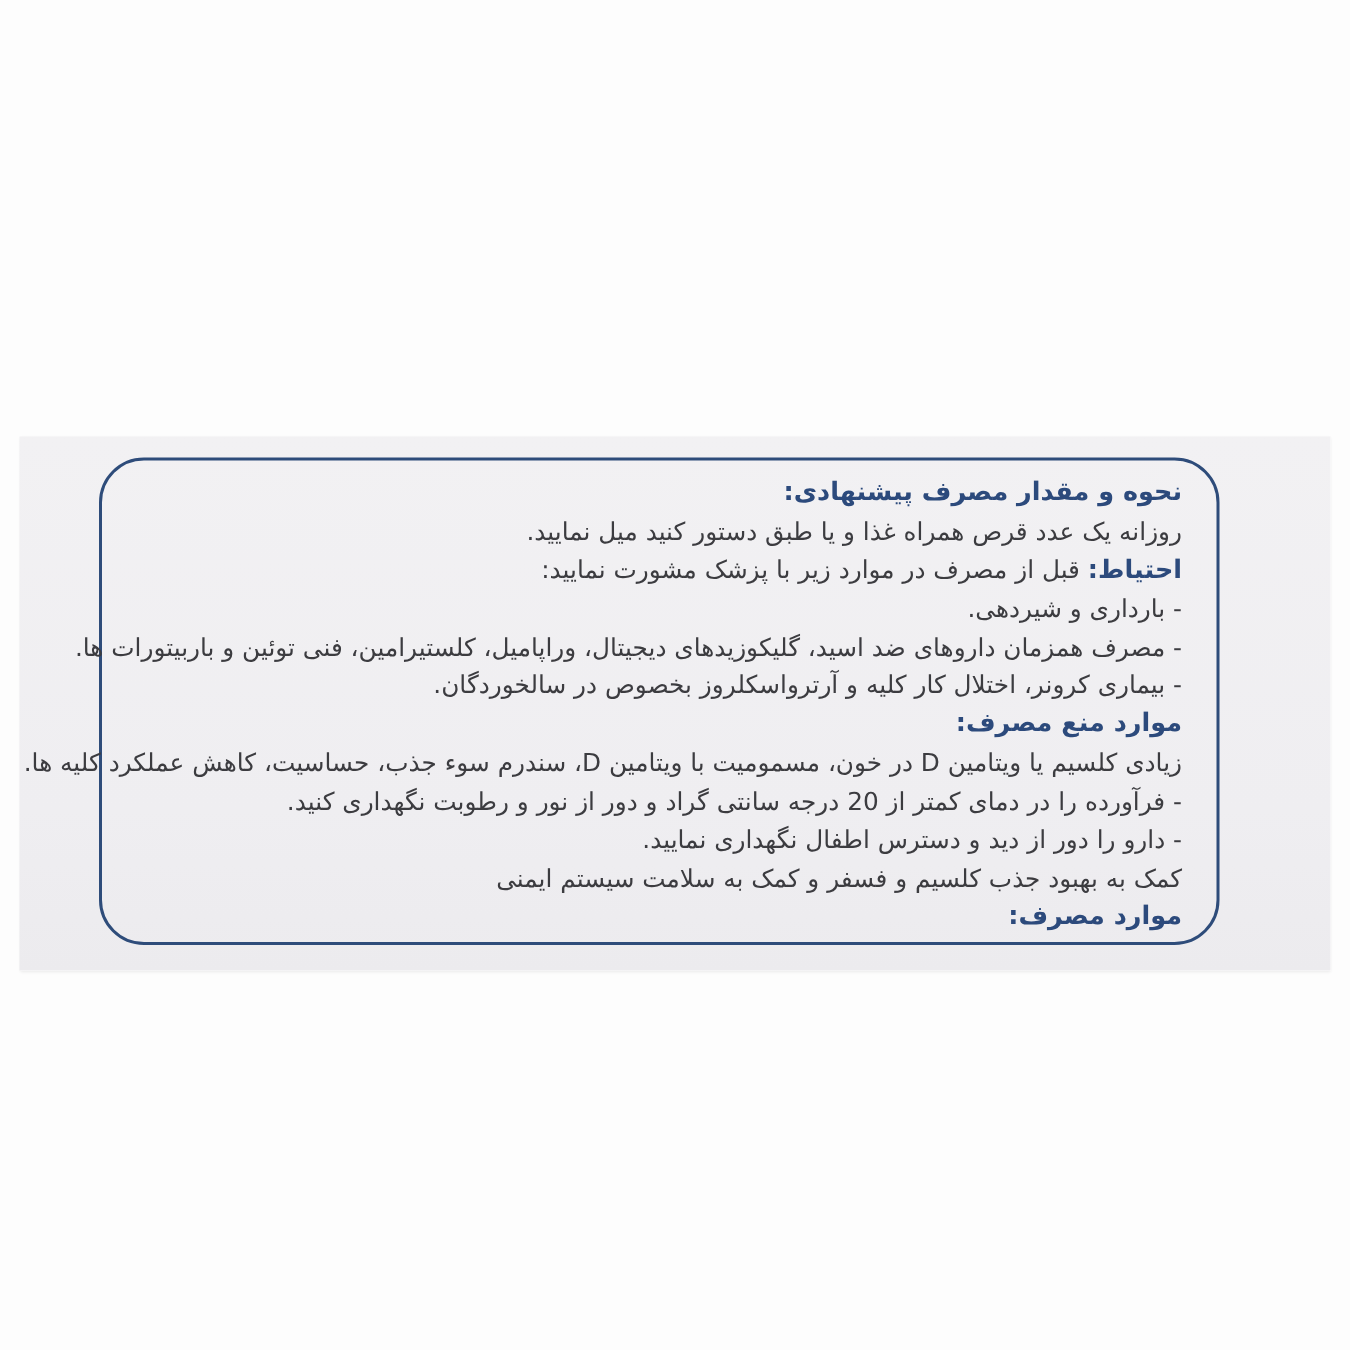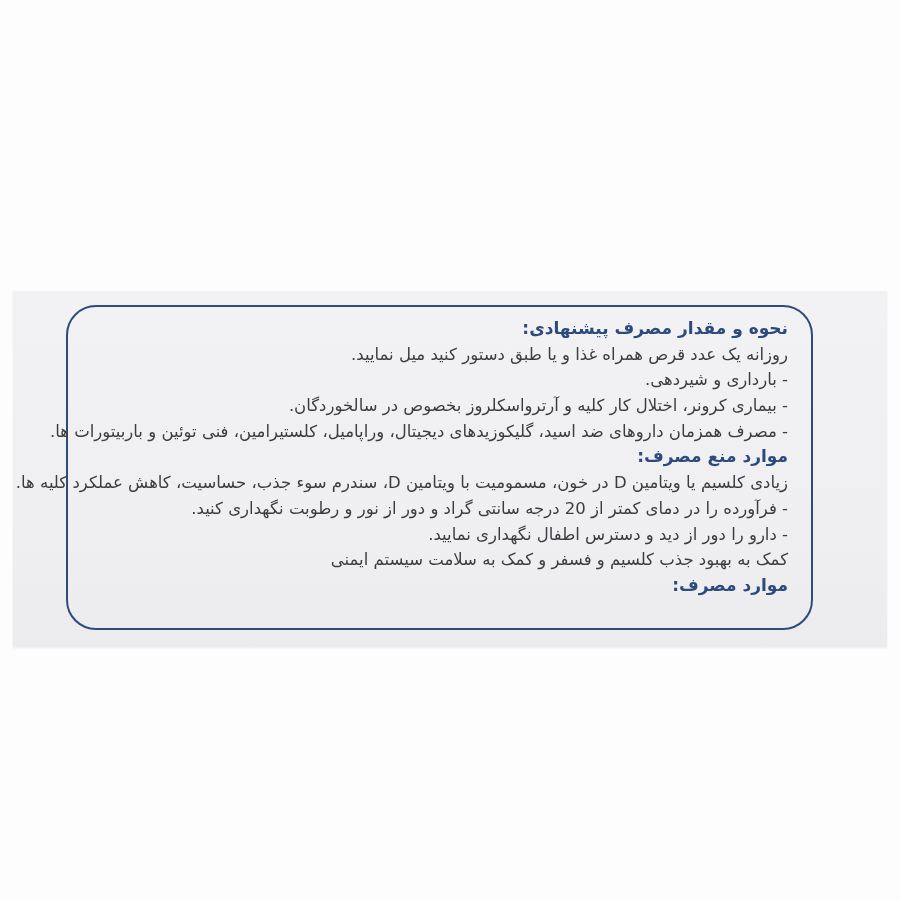--- a/index.html
+++ b/index.html
@@ -65,26 +65,27 @@
 
 <div class="stage">
   <div class="panel">
     <div class="box">
       <div class="content">
 
         <div class="line heading">نحوه و مقدار مصرف پیشنهادی:</div>
 
         <div class="line">روزانه یک عدد قرص همراه غذا و یا طبق دستور کنید میل نمایید.</div>
 
+        <div class="line"><span class="lead">احتیاط:</span><span> قبل از مصرف در موارد زیر با پزشک مشورت نمایید:</span></div>
 
         <div class="line">- بارداری و شیردهی.</div>
 
+        <div class="line">- مصرف همزمان داروهای ضد اسید، گلیکوزیدهای دیجیتال، وراپامیل، کلستیرامین، فنی توئین و باربیتورات ها.</div>
+
         <div class="line">- بیماری کرونر، اختلال کار کلیه و آرترواسکلروز بخصوص در سالخوردگان.</div>
-
-        <div class="line">- مصرف همزمان داروهای ضد اسید، گلیکوزیدهای دیجیتال، وراپامیل، کلستیرامین، فنی توئین و باربیتورات ها.</div>
 
         <div class="line heading">موارد منع مصرف:</div>
 
         <div class="line">زیادی کلسیم یا ویتامین D در خون، مسمومیت با ویتامین D، سندرم سوء جذب، حساسیت، کاهش عملکرد کلیه ها.</div>
 
         <div class="line">- فرآورده را در دمای کمتر از 20 درجه سانتی گراد و دور از نور و رطوبت نگهداری کنید.</div>
 
         <div class="line">- دارو را دور از دید و دسترس اطفال نگهداری نمایید.</div>
 
         <div class="line">کمک به بهبود جذب کلسیم و فسفر و کمک به سلامت سیستم ایمنی</div>

